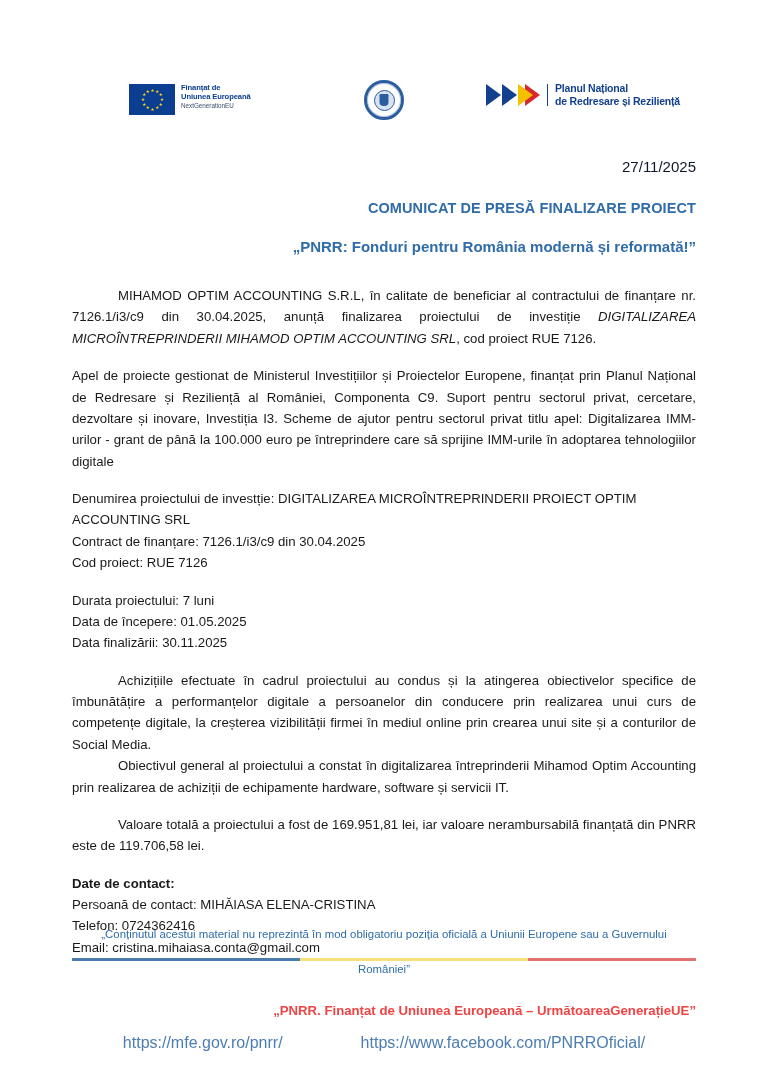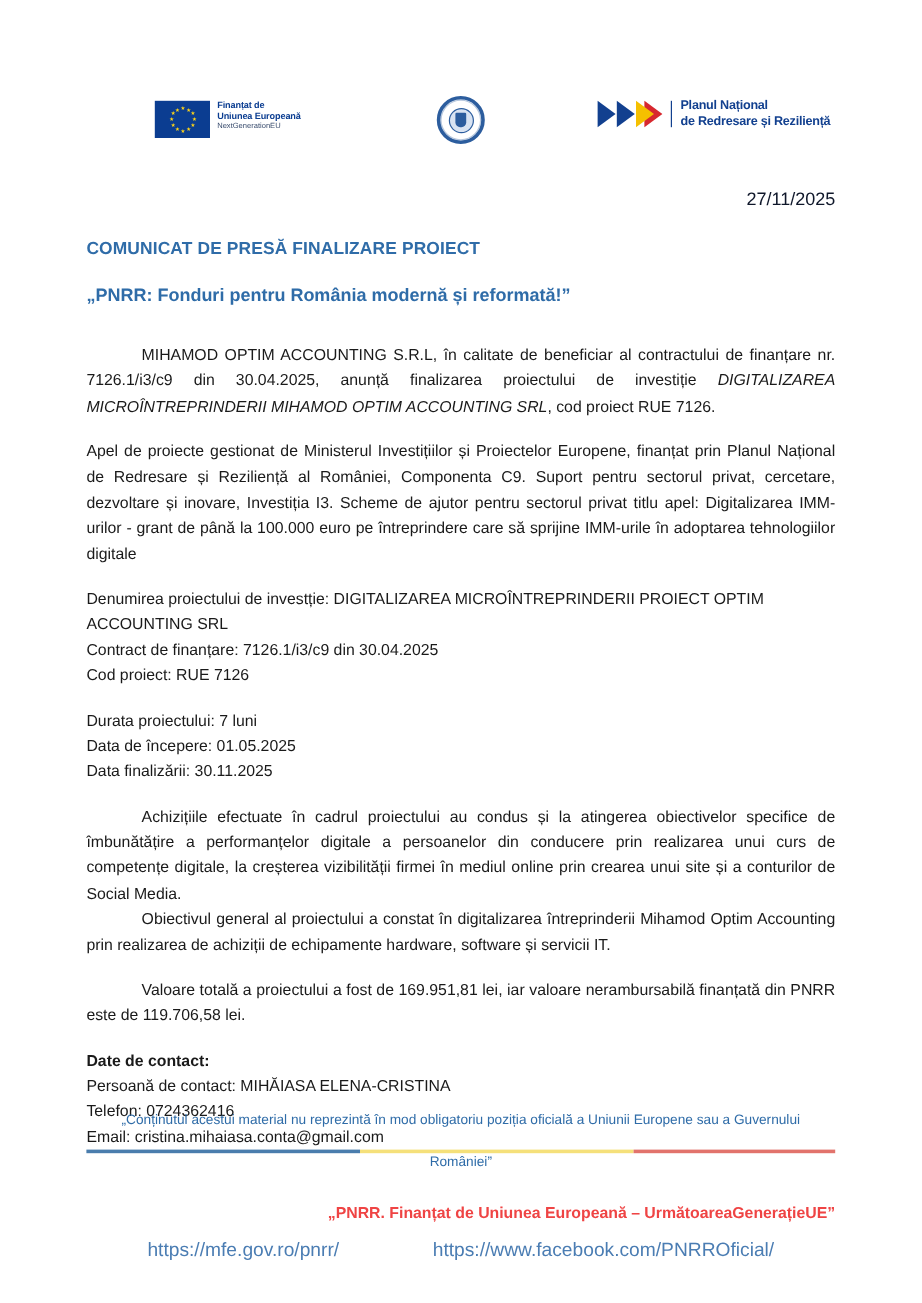--- a/index.html
+++ b/index.html
@@ -110,21 +110,21 @@
     height: 12px;
     background: #2c5d9e;
     left: 50%;
     top: 50%;
     transform: translate(-50%,-50%);
     border-radius: 1px 1px 4px 4px;
   }
 
   .logo-pnrr {
     position: absolute;
-    right: 4px;
+    right: 16px;
     top: 4px;
     display: flex;
     align-items: center;
     gap: 7px;
   }
   .pnrr-arrows {
     display: flex;
     align-items: center;
     gap: 1px;
     flex: none;
@@ -161,21 +161,21 @@
     font-size: 15px;
     color: #0f172a;
   }
 
   
   .title-block {
     position: absolute;
     top: 200px;
     left: 72px;
     right: 72px;
-    text-align: left;
+    text-align: right;
   }
   .title-main {
     color: #2f6ca8;
     font-weight: bold;
     font-size: 14.5px;
     letter-spacing: 0.1px;
   }
   .title-sub {
     color: #2f6ca8;
     font-weight: bold;

